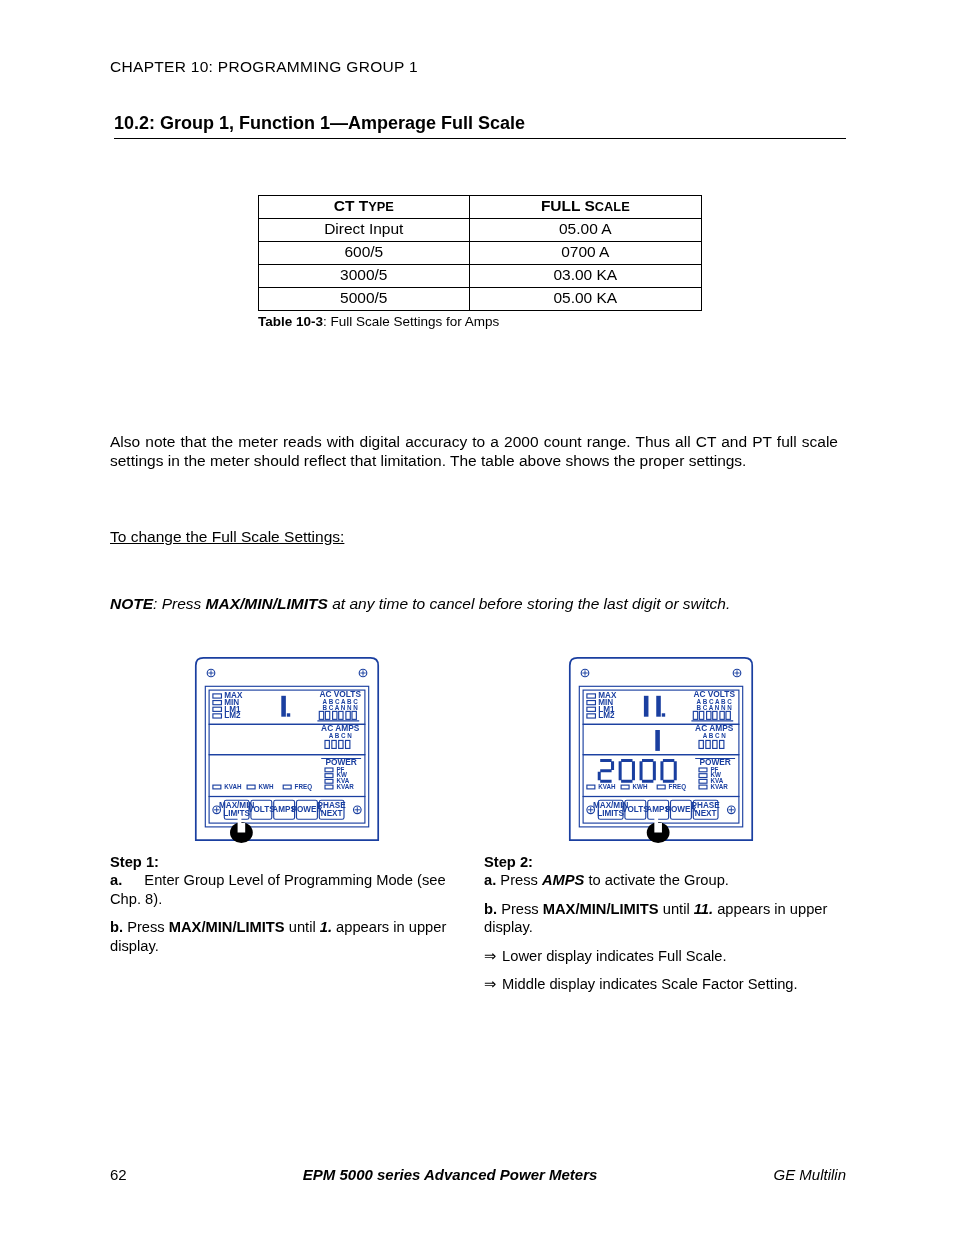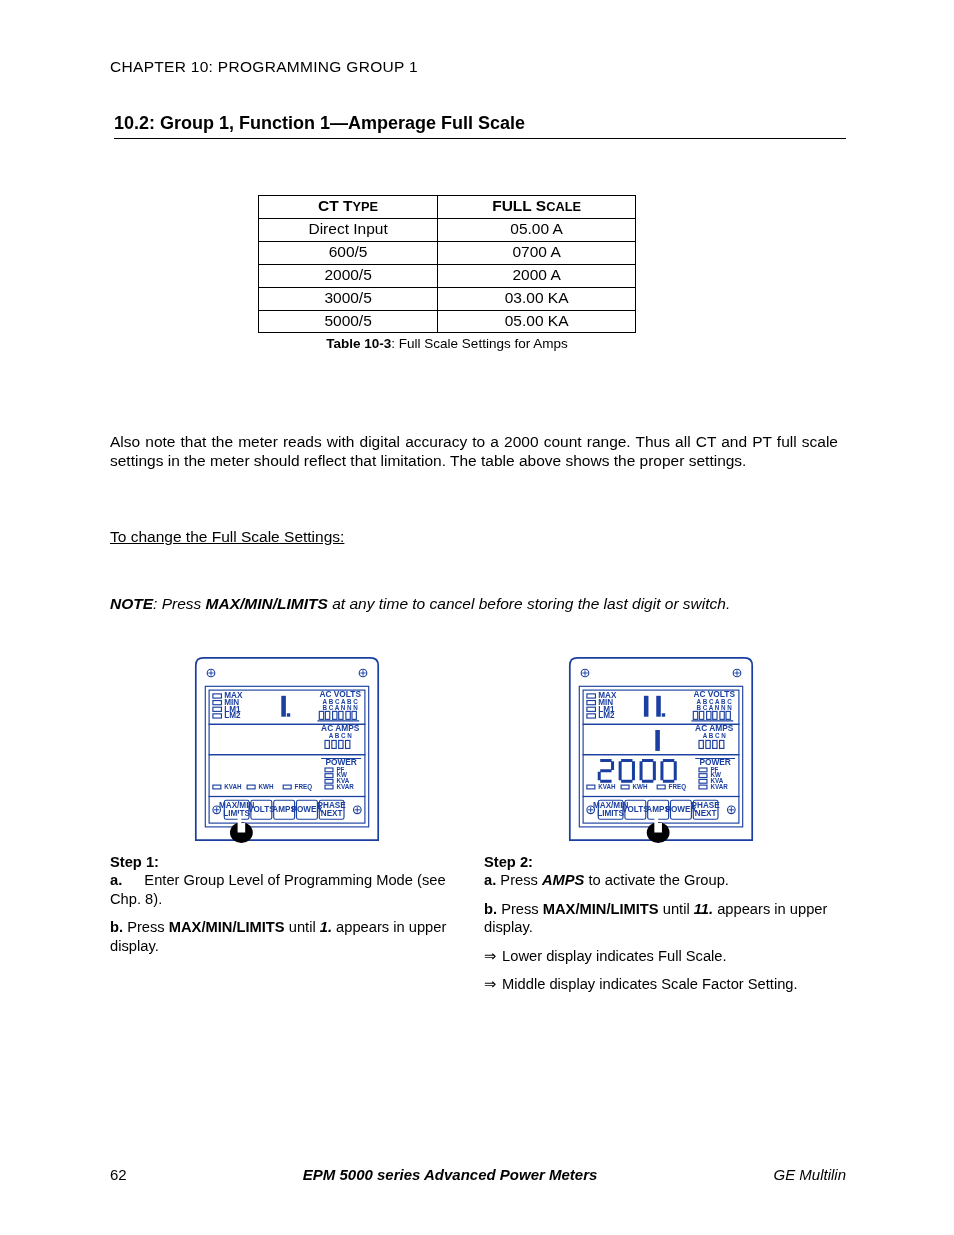--- a/index.html
+++ b/index.html
@@ -32,39 +32,39 @@
     font-weight: bold;
     border-bottom: 1px solid #000;
     padding-bottom: 4px;
   }
 
   
   .ct-table-wrap {
     position: absolute;
     top: 195px;
     left: 258px;
-    width: 378px;
+    width: 444px;
   }
   table.ct {
     border-collapse: collapse;
     width: 100%;
     font-size: 15.5px;
   }
   table.ct th, table.ct td {
     border: 1px solid #000;
     padding: 1px 6px 2px;
     text-align: center;
     line-height: 1.22;
   }
   table.ct th {
     font-weight: bold;
   }
   table.ct th .smallcaps { font-size: 12.8px; }
   .table-caption {
-    text-align: center;
+    text-align: left;
     font-size: 13.5px;
     margin-top: 3px;
   }
   .table-caption b { font-weight: bold; }
 
   
   .body-para {
     position: absolute;
     left: 110px;
     right: 116px;
@@ -151,24 +151,20 @@
     <tbody>
       <tr>
           <td>Direct Input</td>
           <td>05.00 A</td>
         </tr>
       <tr>
           <td>600/5</td>
           <td>0700 A</td>
         </tr>
       <tr>
-          <td>2000/5</td>
-          <td>2000 A</td>
-        </tr>
-      <tr>
           <td>3000/5</td>
           <td>03.00 KA</td>
         </tr>
       <tr>
           <td>5000/5</td>
           <td>05.00 KA</td>
         </tr>
     </tbody>
   </table>
   <div class="table-caption">

